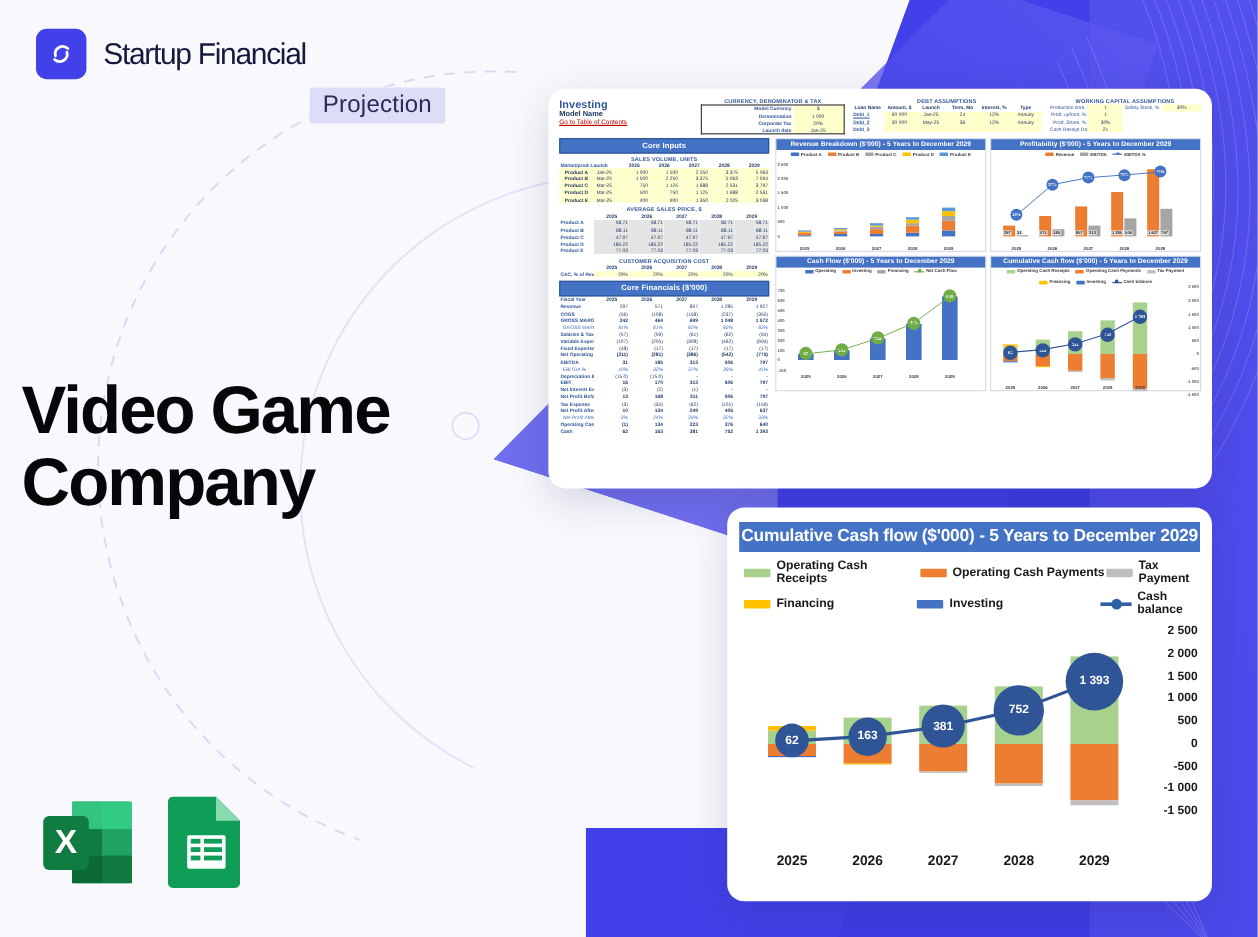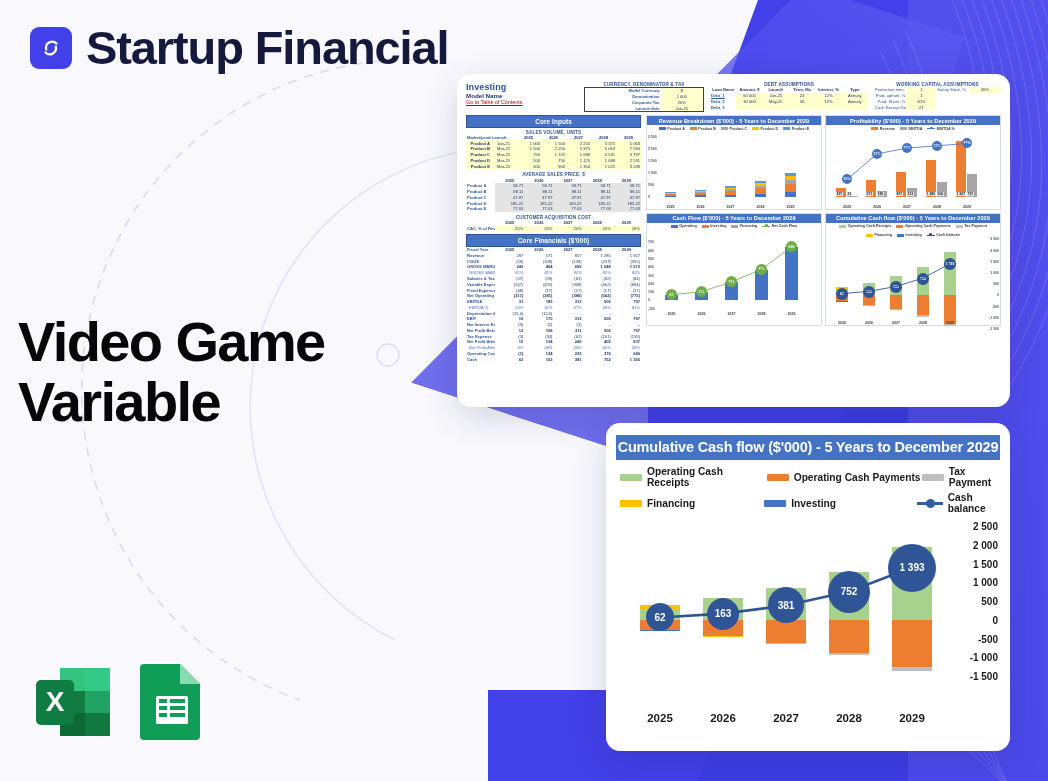--- a/index.html
+++ b/index.html
@@ -37,21 +37,21 @@
   }
   .arcs{position:absolute;inset:0;pointer-events:none;}
 
   
   .logo-wrap{position:absolute;left:30px;top:24px;display:flex;align-items:center;gap:14px;}
   .logo-mark{
     width:42px;height:42px;border-radius:9px;background:#4240e8;
     display:flex;align-items:center;justify-content:center;flex:none;
   }
   .logo-text{
-    font-size:47px;font-weight:700;color:#151a3d;letter-spacing:-1.1px;
+    font-size:25px;font-weight:400;color:#151a3d;letter-spacing:-1.1px;
     font-family:"Liberation Sans", sans-serif;white-space:nowrap;line-height:1;
   }
   .logo-sub{
     position:absolute;left:258px;top:73px;
     background:#ddddf8;color:#2a2a57;
     font-size:20px;font-weight:400;letter-spacing:.2px;
     padding:3px 11px 5px;border-radius:3px;line-height:1.1;
   }
 
   
@@ -193,22 +193,23 @@
   </svg>
 
   <div class="logo-wrap">
     <span class="logo-mark">
       <svg width="26" height="26" viewBox="0 0 26 26">
         <path d="M18.5 8.5 A6.2 6.2 0 0 0 8.2 14.5 M7.5 17.5 A6.2 6.2 0 0 0 17.8 11.5" fill="none" stroke="#ffffff" stroke-width="2.3" stroke-linecap="round"></path>
       </svg>
     </span>
     <span class="logo-text">Startup Financial</span>
   </div>
-
-  <div class="headline">Video Game Variable</div>
+  <div class="logo-sub">Projection</div>
+
+  <div class="headline">Video Game Company</div>
 
   <div class="footer">
     <span>
       <svg width="84" height="84" viewBox="0 0 84 84">
         <rect x="30" y="8" width="50" height="68" rx="2" fill="#21A366"></rect>
         <rect x="30" y="8" width="25" height="23" fill="#33C481"></rect>
         <rect x="55" y="8" width="25" height="23" fill="#36D18C" opacity=".85"></rect>
         <rect x="30" y="31" width="25" height="22" fill="#107C41"></rect>
         <rect x="55" y="31" width="25" height="22" fill="#21A366"></rect>
         <rect x="30" y="53" width="25" height="23" fill="#0B6A36"></rect>

